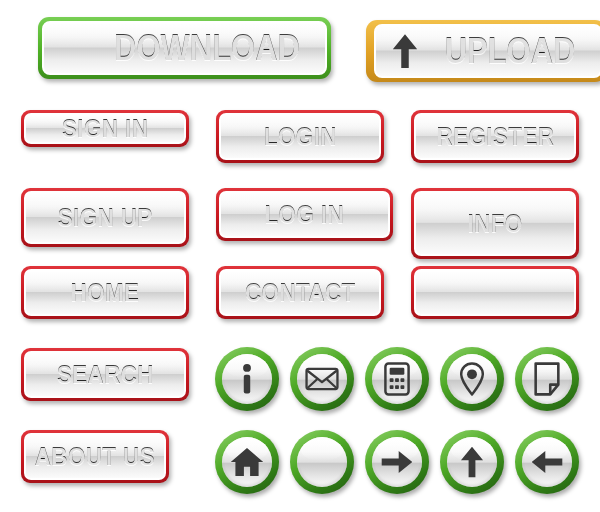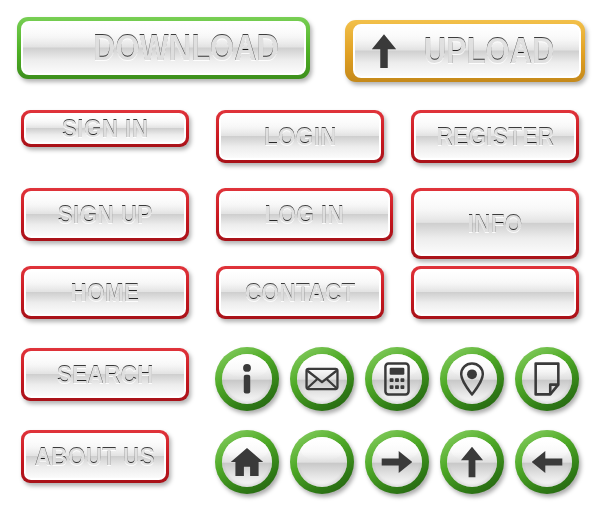--- a/index.html
+++ b/index.html
@@ -80,21 +80,21 @@
     transform: scaleX(0.86);
     white-space: nowrap;
     text-shadow: 0 1px 0 rgba(255,255,255,0.85);
     background: linear-gradient(to bottom, #4a4a4a 0%, #2a2a2a 45%, #1d1d1d 52%, #3c3c3c 100%);
     -webkit-background-clip: text;
     background-clip: text;
     -webkit-text-fill-color: transparent;
   }
 
   
-  .btn.hero { height: 62px; border-radius: 11px; padding: 4px; }
+  .btn.hero { height: 62px; border-radius: 11px; padding: 4px; margin-left: 21px; }
   .btn.hero .inner { border-radius: 8px; gap: 14px; }
   .btn.hero .label { font-size: 36px; letter-spacing: 0px; }
 
   
   .btn.std { height: 53px; }
   .btn.std .label { font-size: 26px; }
 
   
   .heroarrow {
     position: relative;
@@ -188,21 +188,21 @@
     <div class="btn std red" style="left: 216px; top: 110px; width: 168px; height: 53px;">
       <div class="inner">
         <span class="label">LOGIN</span>
       </div>
     </div>
     <div class="btn std red" style="left: 411px; top: 110px; width: 168px; height: 53px;">
       <div class="inner">
         <span class="label">REGISTER</span>
       </div>
     </div>
-    <div class="btn std red" style="left: 21px; top: 188px; width: 168px; height: 53px; text-align: right;">
+    <div class="btn std red" style="left: 21px; top: 188px; width: 168px; height: 59px; text-align: right;">
       <div class="inner">
         <span class="label">SIGN UP</span>
       </div>
     </div>
     <div class="btn std red" style="left: 216px; top: 188px; width: 177px; height: 53px;">
       <div class="inner">
         <span class="label">LOG IN</span>
       </div>
     </div>
     <div class="btn std red" style="left: 411px; top: 188px; width: 168px; height: 71px;">

